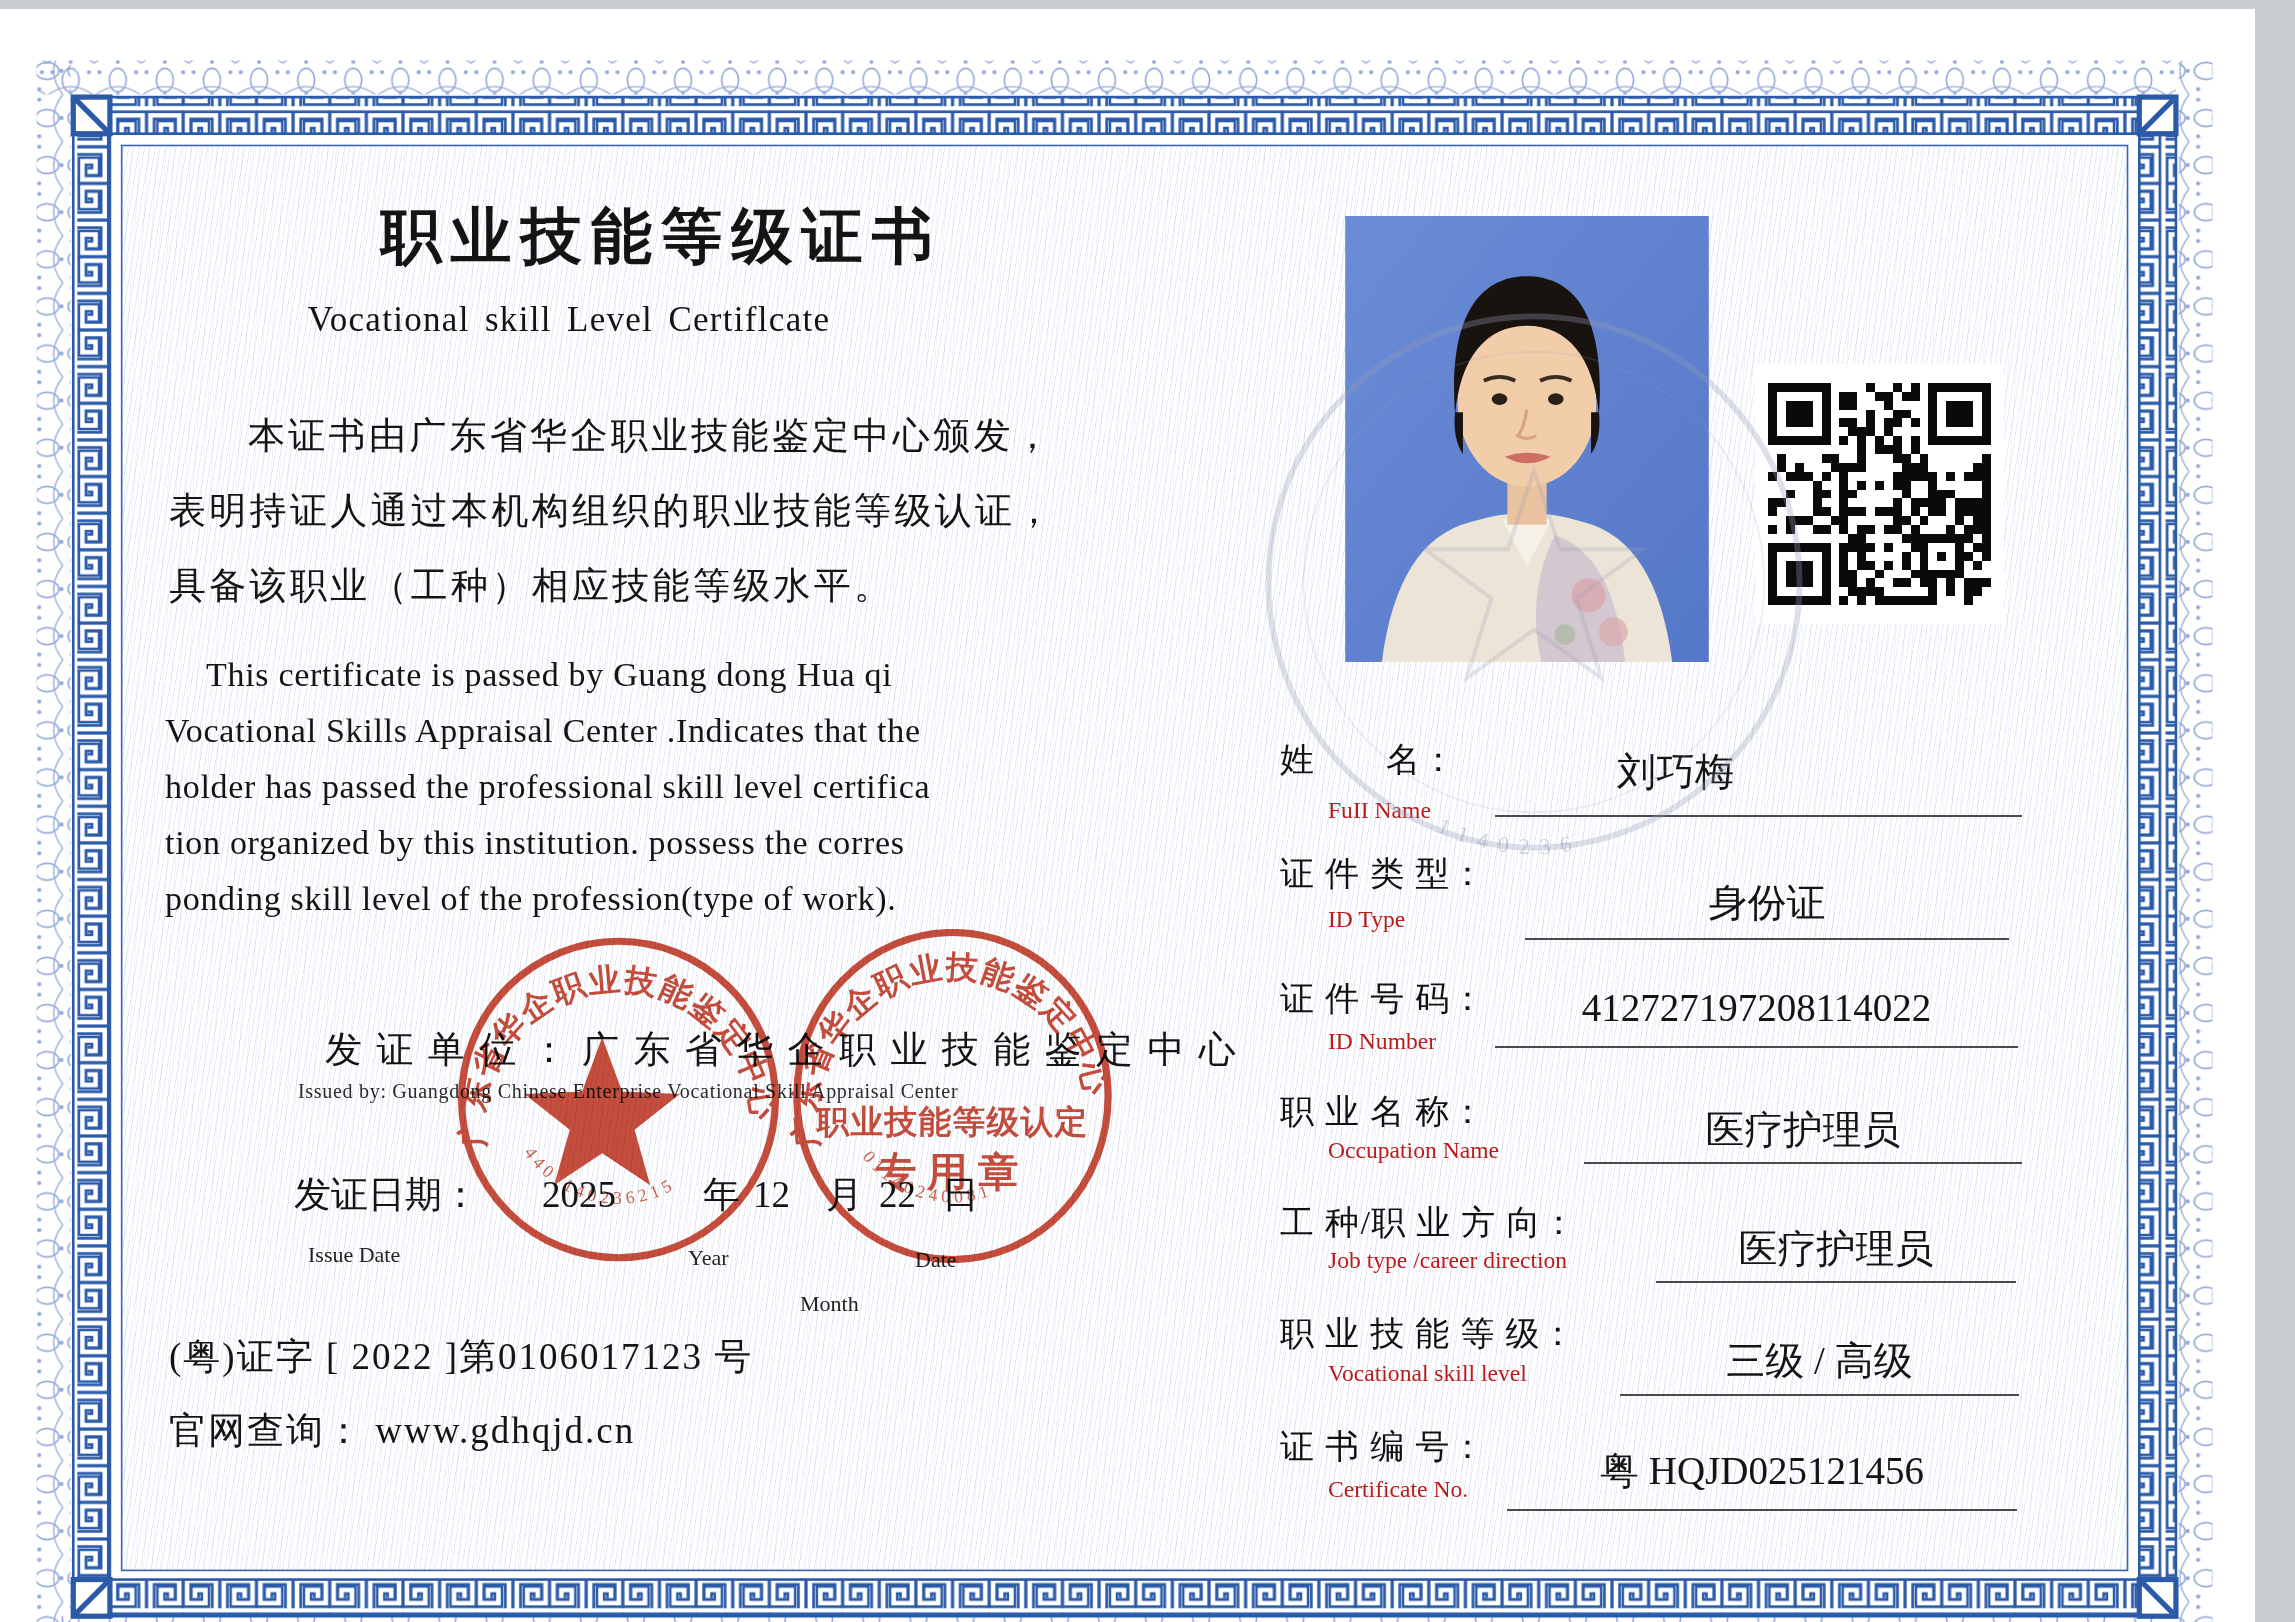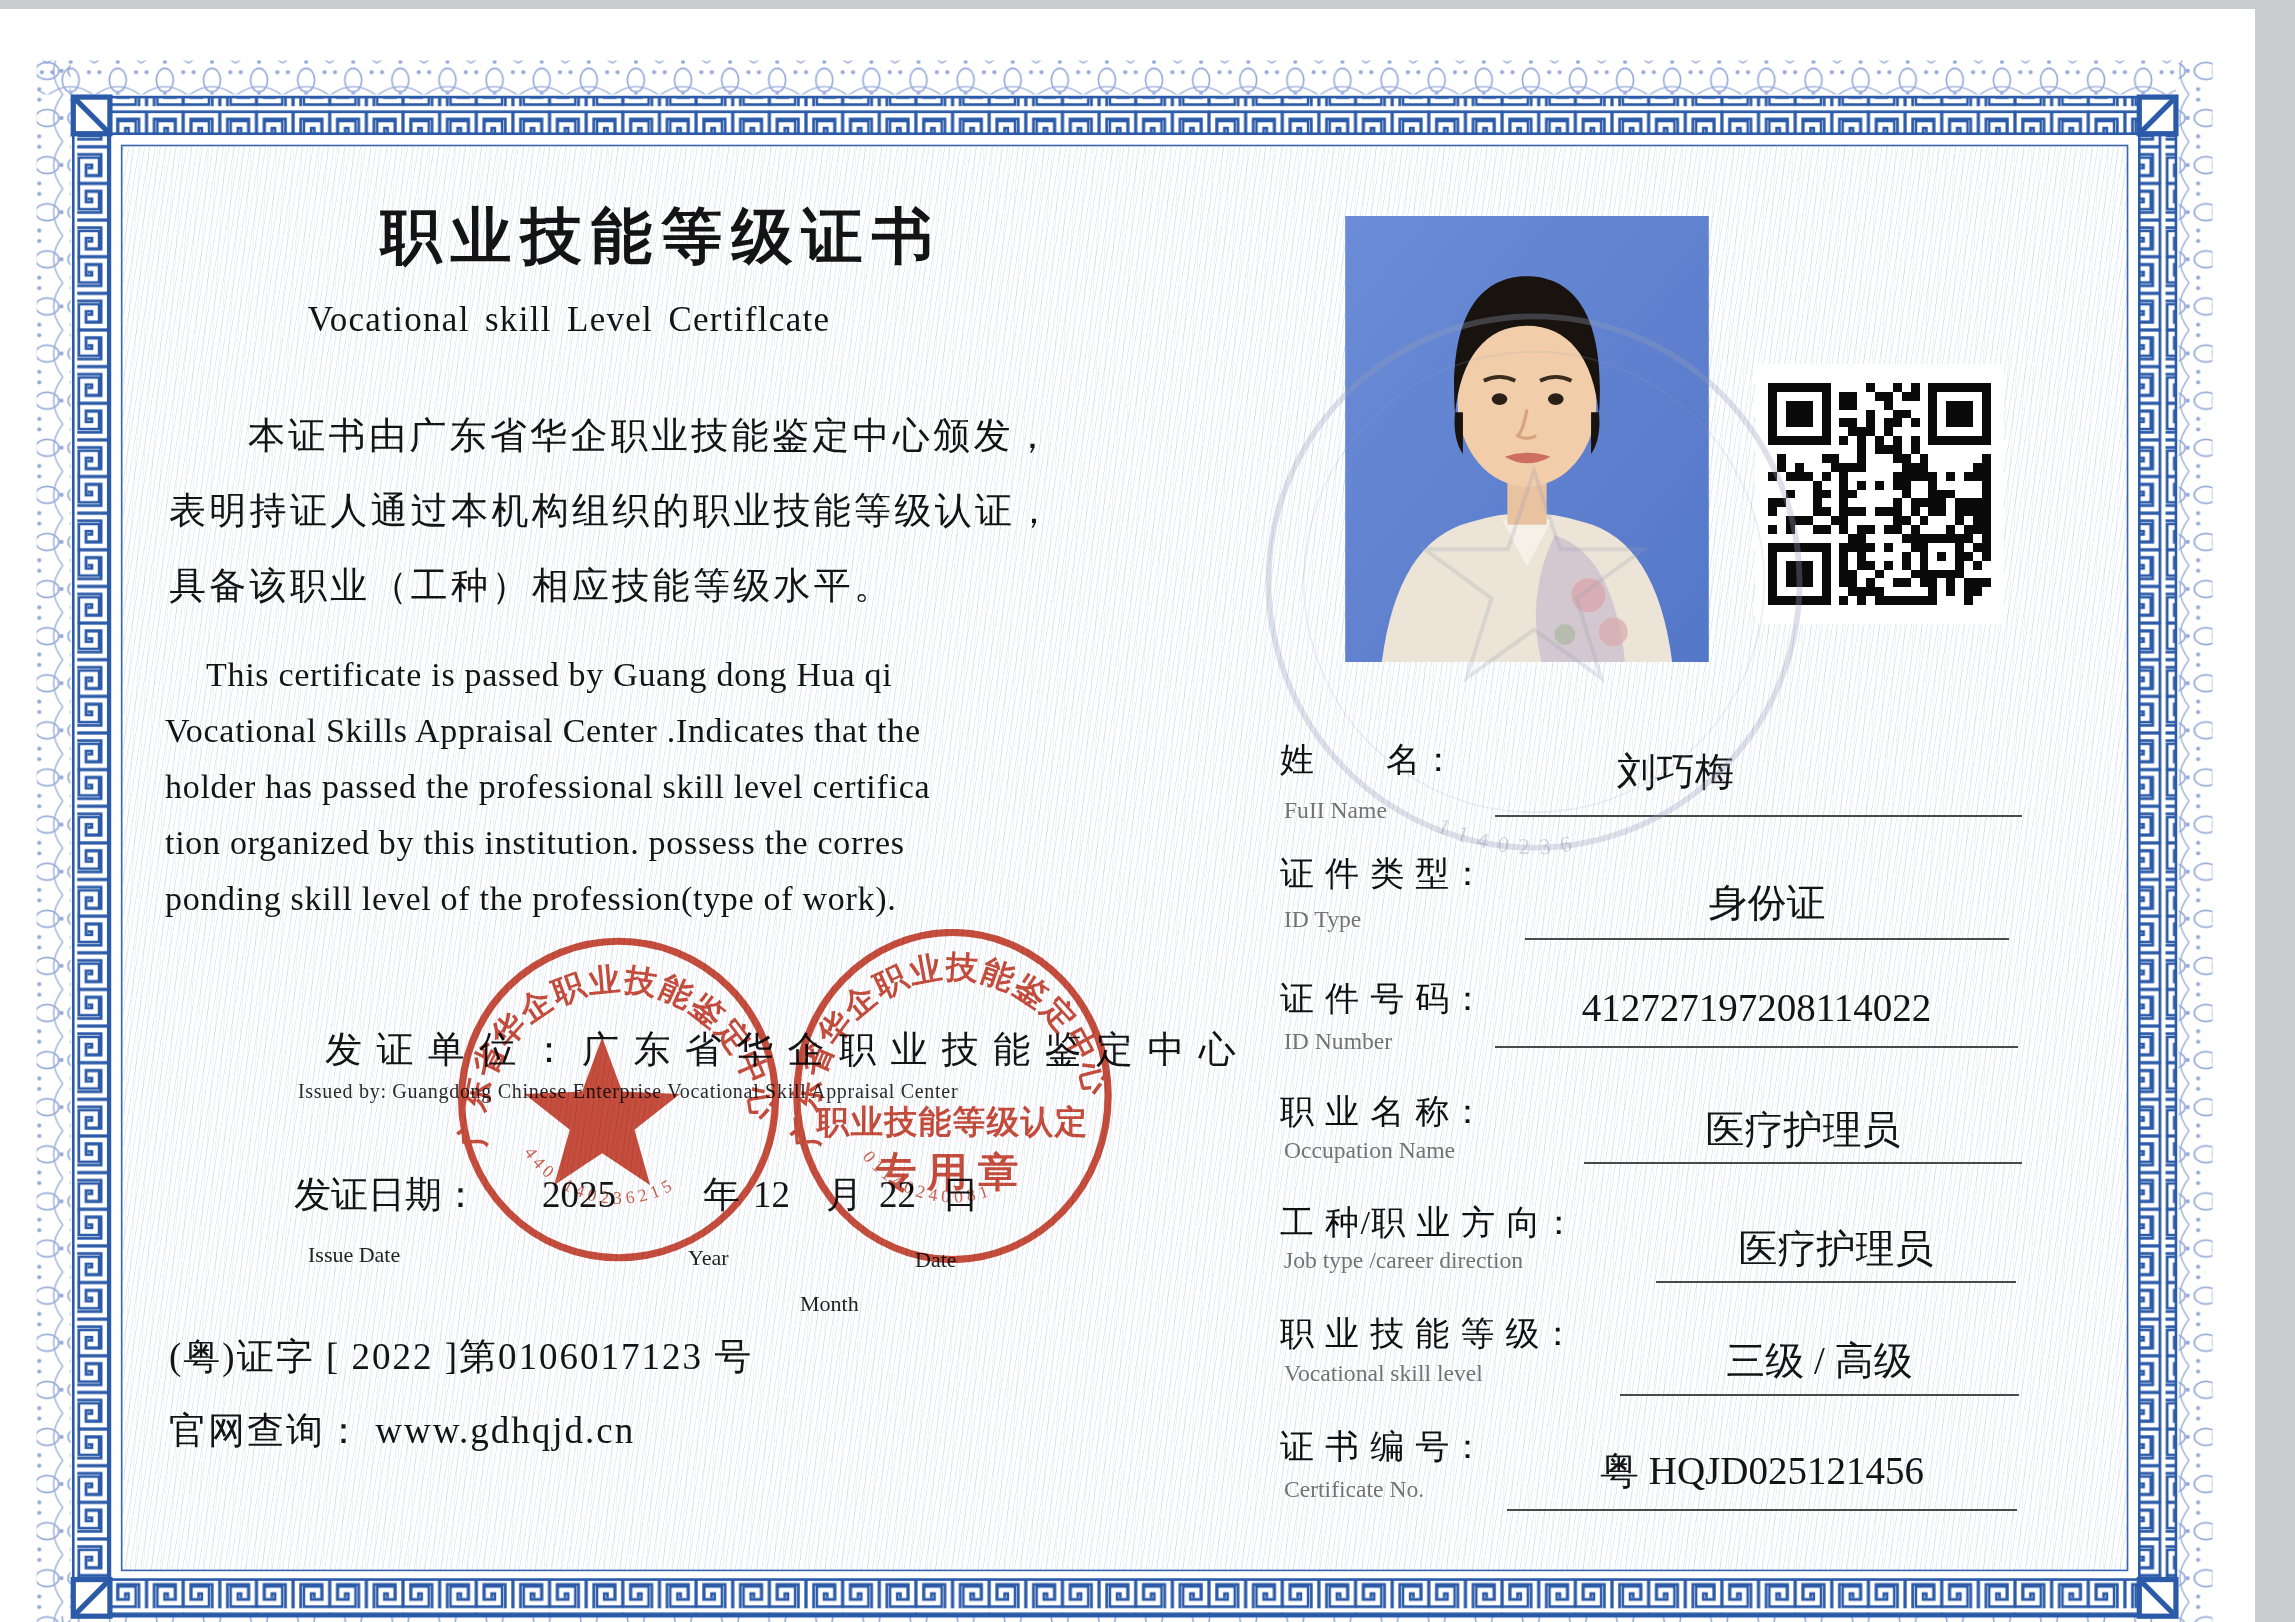--- a/index.html
+++ b/index.html
@@ -18,21 +18,21 @@
   .para-zh div{font-size:37px;line-height:75px;letter-spacing:3.3px;white-space:nowrap;}
   .para-zh .indent{text-indent:79px;}
   .para-en div{font-size:34px;line-height:56px;letter-spacing:0.7px;white-space:nowrap;}
   .para-en .indent{text-indent:41px;}
   .issuer-zh{font-size:37px;letter-spacing:14.4px;white-space:nowrap;margin-left:27px;}
   .issuer-en{font-size:20px;letter-spacing:0.7px;color:#2a2a2a;white-space:nowrap;}
   .date-zh{font-size:37px;white-space:nowrap;}
   .date-sub{font-size:22px;color:#222;white-space:nowrap;text-align:center;}
   .foot{font-size:37px;letter-spacing:2px;white-space:nowrap;}
   .f-zh{font-size:34px;letter-spacing:1.3px;color:#101010;white-space:nowrap;}
-  .f-en{font-size:23.6px;color:#737373;white-space:nowrap;}
+  .f-en{font-size:23.6px;color:#b91c1c;white-space:nowrap;margin-left:44px;}
   .f-val{font-size:39px;text-align:center;white-space:nowrap;}
   .f-line{height:2px;background:#4a4a4a;}
   .seal{mix-blend-mode:multiply;opacity:.9;}
 </style>
 </head>
 <body>
 
 <div class="canvas">
 
   <div class="abs scan-strip" style="left:0;top:0;width:2295px;height:9.2px;"></div>

